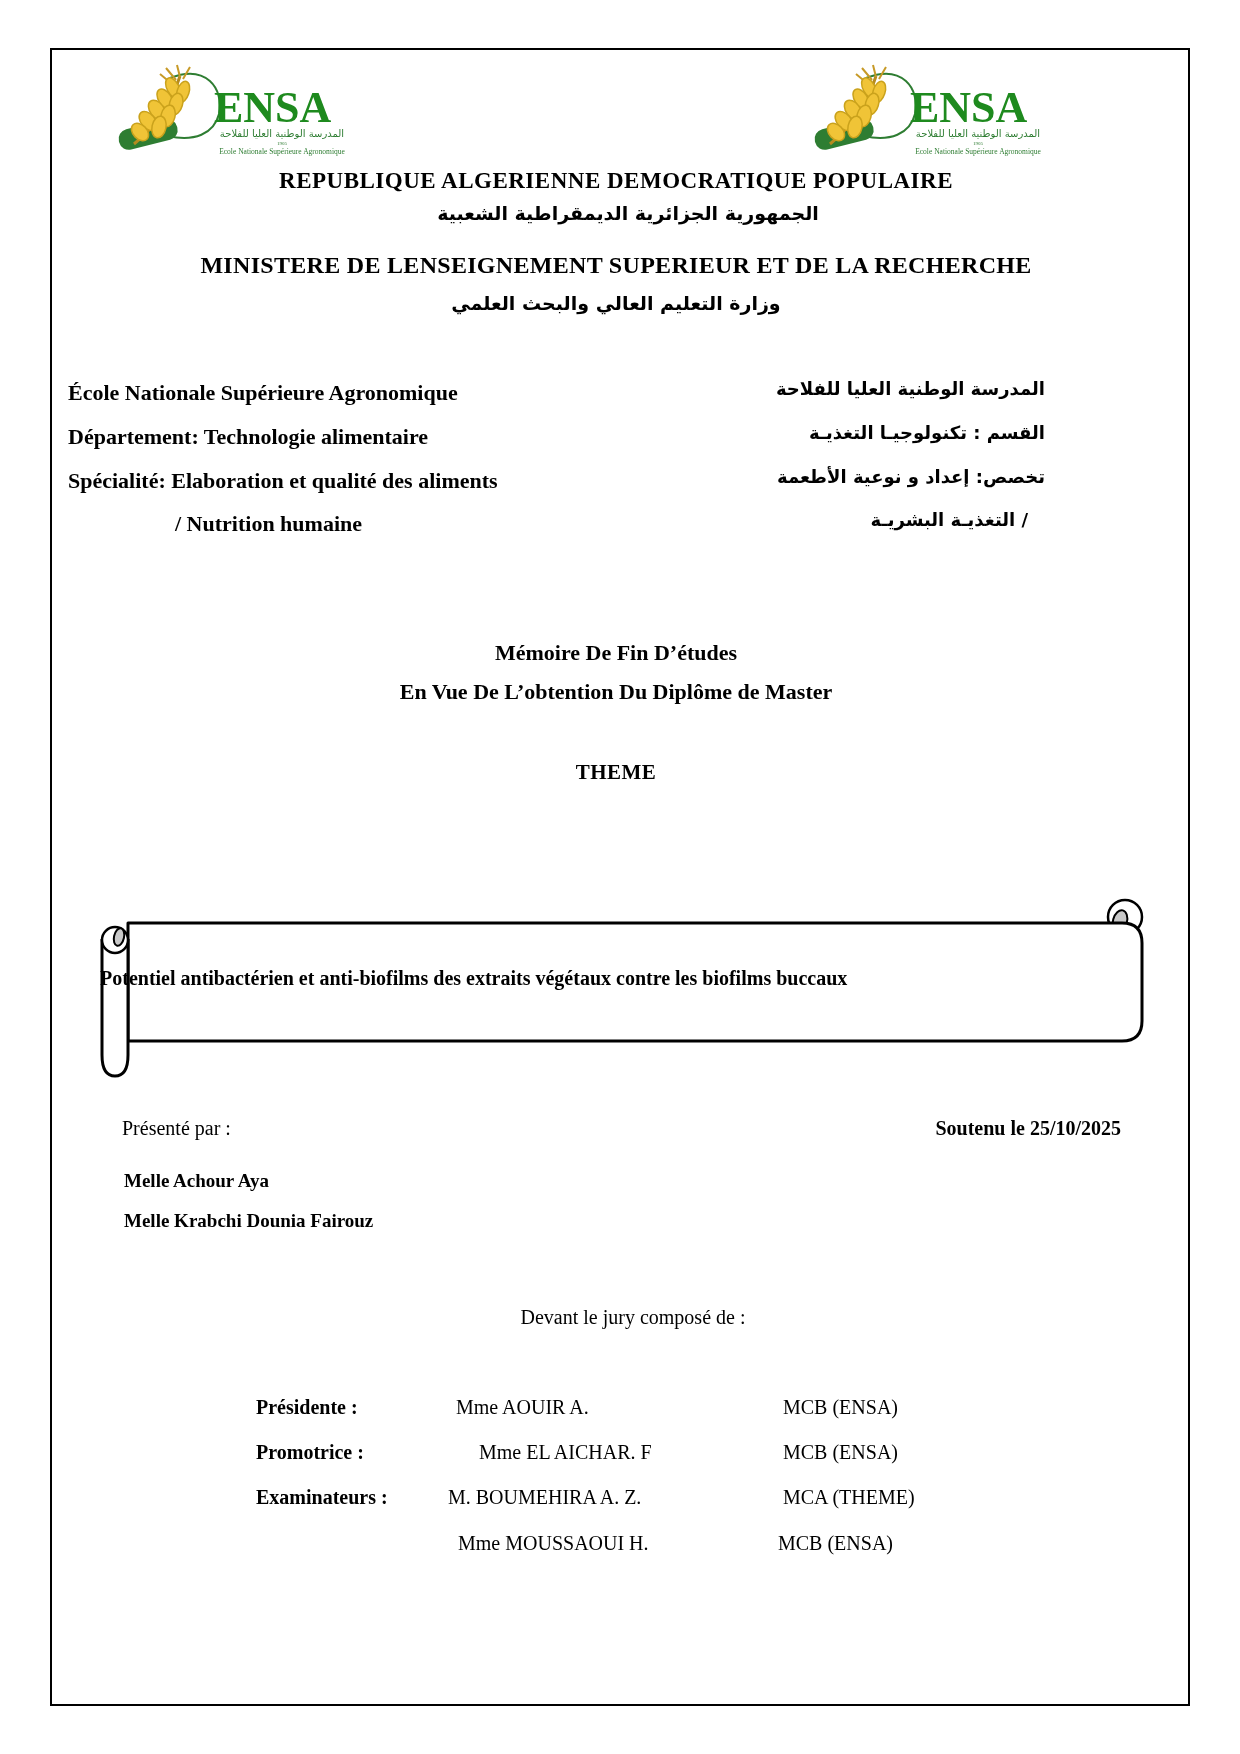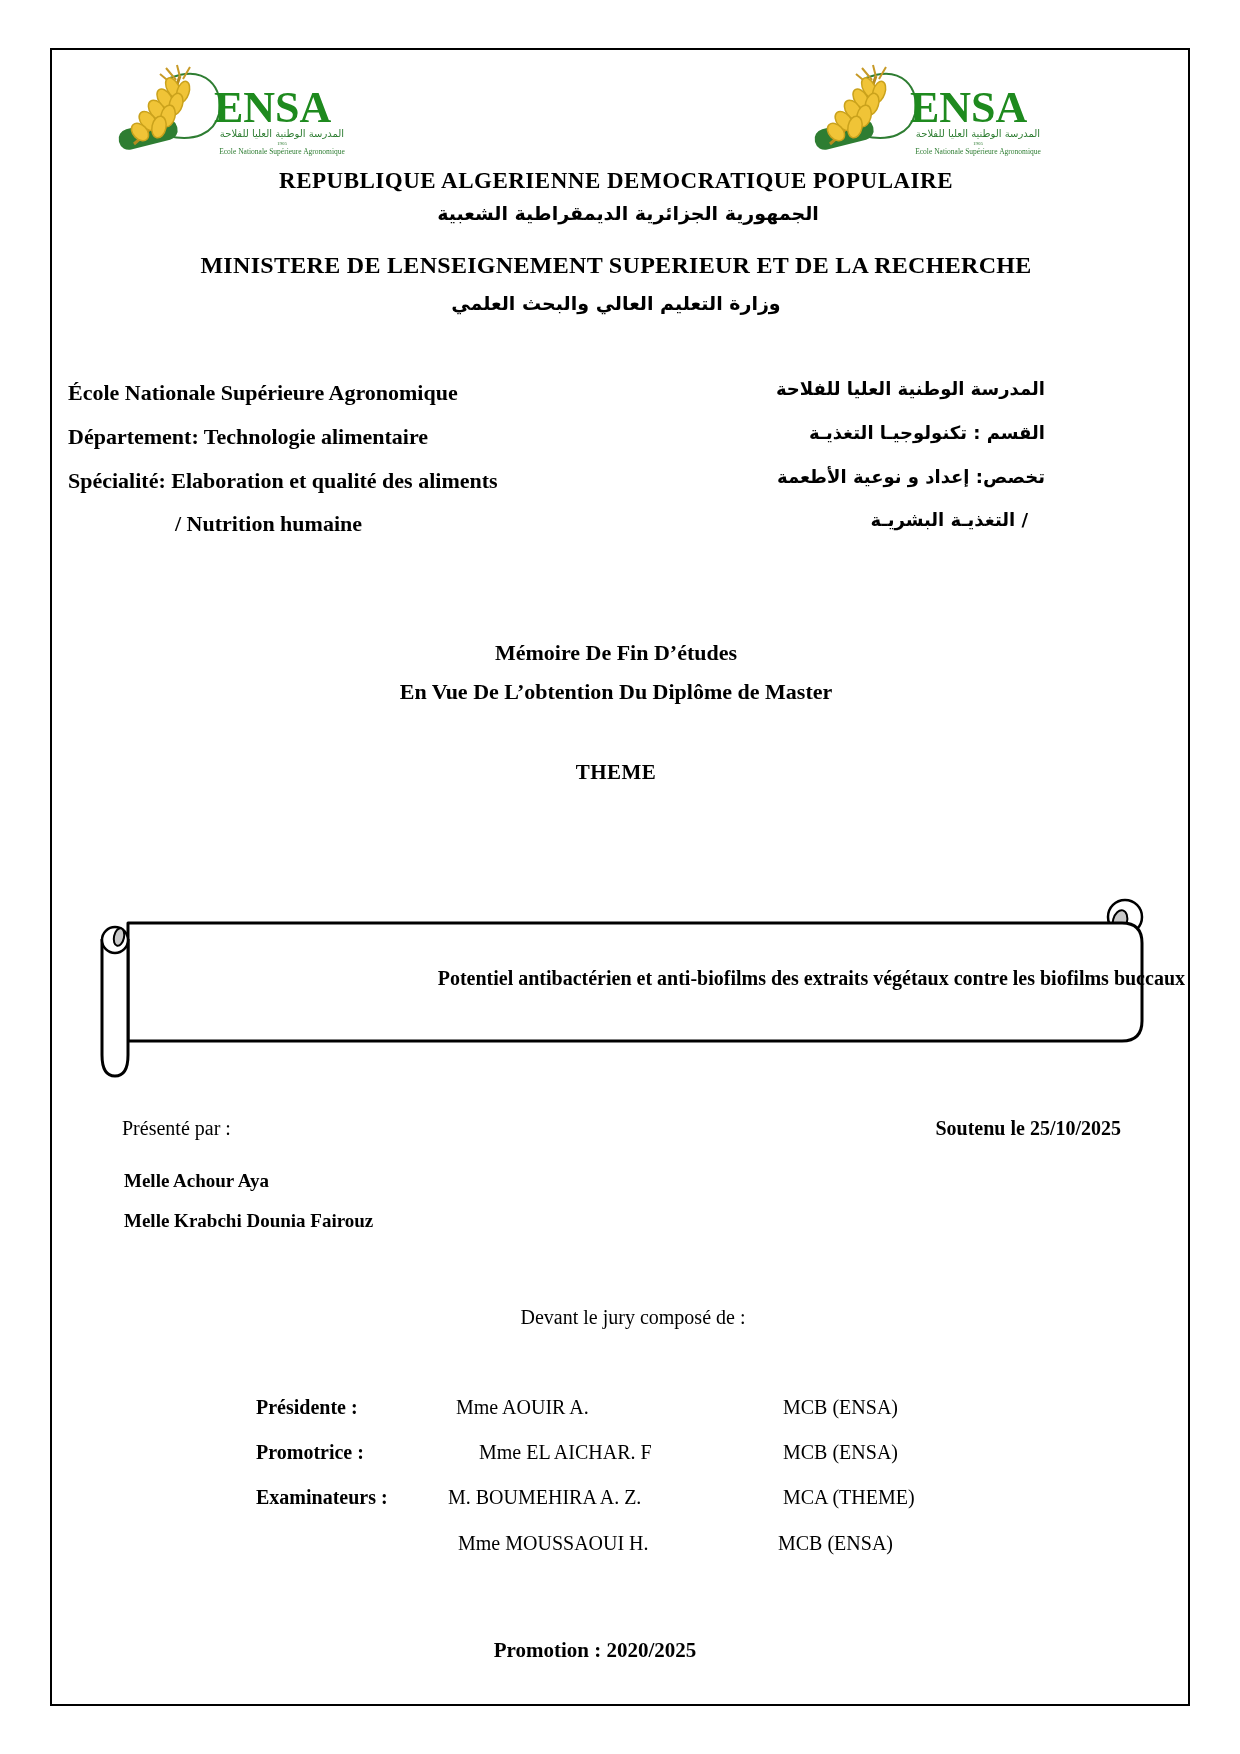--- a/index.html
+++ b/index.html
@@ -108,21 +108,21 @@
 
       <circle cx="1025" cy="22" r="17" fill="#fff" stroke="#000" stroke-width="2.5"></circle>
       <ellipse cx="1020" cy="26" rx="7" ry="11" fill="#c9c9c9" stroke="#000" stroke-width="2" transform="rotate(15 1020 26)"></ellipse>
 
       <path d="M28 28 H1022 Q1042 28 1042 48 V126 Q1042 146 1022 146 H28 Z" fill="#fff" stroke="#000" stroke-width="3" stroke-linejoin="round"></path>
 
       <path d="M2 44 V160 Q2 181 15 181 Q28 181 28 160 V44" fill="#fff" stroke="#000" stroke-width="3"></path>
       <circle cx="15" cy="45" r="13" fill="#fff" stroke="#000" stroke-width="2.5"></circle>
       <ellipse cx="19" cy="42" rx="5" ry="9" fill="#c9c9c9" stroke="#000" stroke-width="2" transform="rotate(12 19 42)"></ellipse>
     </svg>
-    <div class="abs theme-title" style="left:0px;top:72px;width:1060px;text-align:right;padding-left:25px;">Potentiel antibactérien et anti-biofilms des extraits végétaux contre les biofilms buccaux</div>
+    <div class="abs theme-title" style="left:0px;top:72px;width:1060px;text-align:left;">Potentiel antibactérien et anti-biofilms des extraits végétaux contre les biofilms buccaux</div>
   </div>
 
   <div class="abs present-label" style="left:122px;top:1117px;">Présenté par :</div>
   <div class="abs soutenu" style="right:119px;top:1117px;">Soutenu le 25/10/2025</div>
   <div class="abs author" style="left:124px;top:1170px;">Melle Achour Aya</div>
   <div class="abs author" style="left:124px;top:1210px;">Melle Krabchi Dounia Fairouz</div>
 
   <div class="abs jury-head" style="left:0;width:1190px;text-align:center;top:1306px;padding-left:38px;">Devant le jury composé de :</div>
 
   <div class="abs jury-role" style="left:256px;top:1396px;">Présidente :</div>
@@ -134,14 +134,13 @@
   <div class="abs jury-cell" style="left:783px;top:1441px;">MCB (ENSA)</div>
 
   <div class="abs jury-role" style="left:256px;top:1486px;">Examinateurs :</div>
   <div class="abs jury-cell" style="left:448px;top:1486px;">M. BOUMEHIRA A. Z.</div>
   <div class="abs jury-cell" style="left:783px;top:1486px;">MCA (THEME)</div>
 
   <div class="abs jury-role" style="left:256px;top:1532px;"></div>
   <div class="abs jury-cell" style="left:458px;top:1532px;">Mme MOUSSAOUI H.</div>
   <div class="abs jury-cell" style="left:778px;top:1532px;">MCB (ENSA)</div>
 
-  <div class="abs promo" style="left:0;width:1190px;text-align:center;top:1638px;">Promotion : 2020/2025</div>
 </div>
 
 </body></html>

